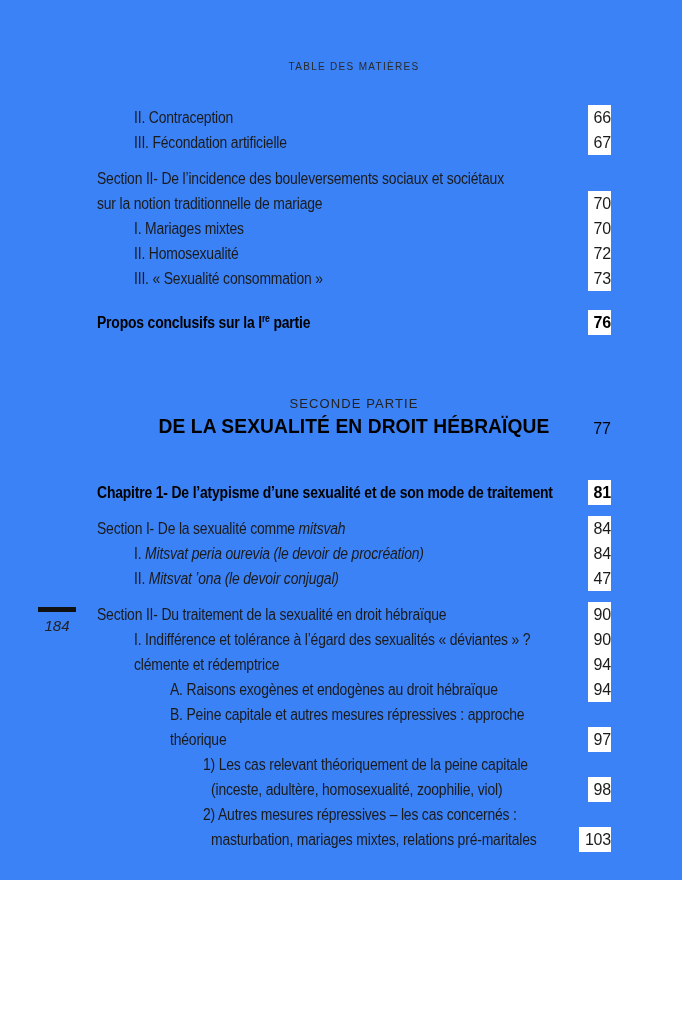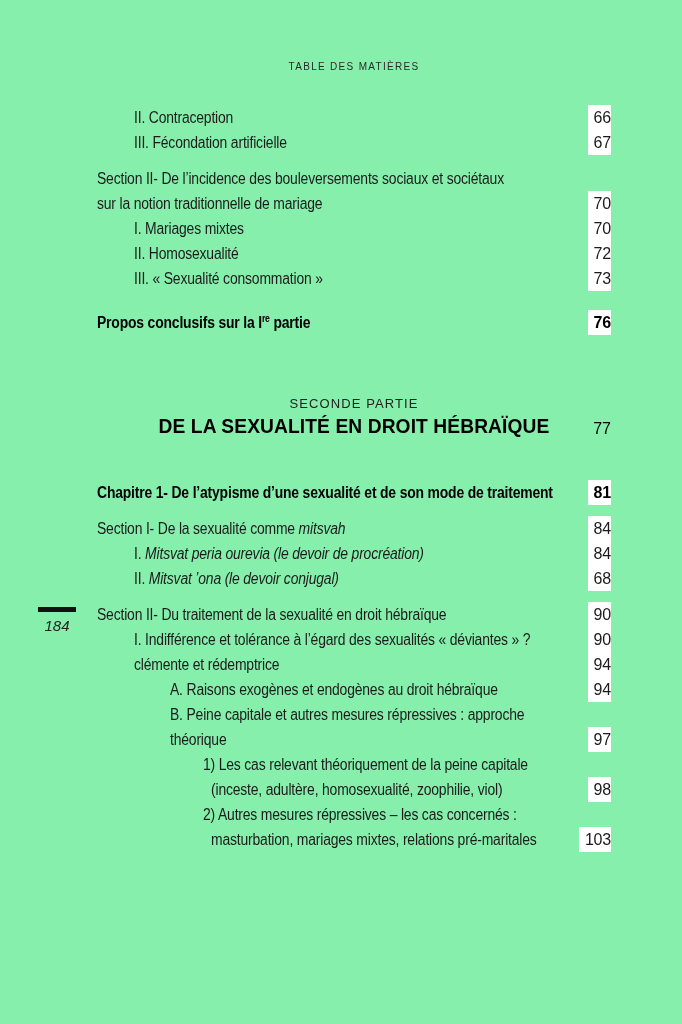--- a/index.html
+++ b/index.html
@@ -5,22 +5,22 @@
   html, body { margin: 0; padding: 0; }
   body {
     width: 682px; height: 1024px;
     background: #ffffff;
     font-family: "Liberation Sans", "DejaVu Sans", sans-serif;
     color: #1b1b1b;
     overflow: hidden;
   }
   .page {
     position: relative;
-    width: 682px; height: 1024px;
-    background: #86efac;
+    width: 682px; height: 880px;
+    background: #3b82f6;
   }
   .running-head {
     position: absolute;
     left: 97px; width: 514px; top: 61px;
     text-align: center;
     font-size: 10px;
     letter-spacing: 1.3px;
     color: #2a2a2a;
   }
   .margin-marker {
@@ -127,21 +127,21 @@
       <div class="row lv1"><span class="t"><span>III. « Sexualité consommation »</span></span><span class="pg">73</span></div>
       <div class="row lv0 b gap-md"><span class="t"><span>Propos conclusifs sur la I</span><sup>re</sup><span> partie</span></span><span class="pg">76</span></div>
       <div class="part gap-xl">
         <span class="kicker">SECONDE PARTIE</span>
         <span class="ptitle">DE LA SEXUALITÉ EN DROIT HÉBRAÏQUE</span>
         <span class="pg">77</span>
       </div>
       <div class="row lv0 b gap-lg"><span class="t"><span>Chapitre 1- De l’atypisme d’une sexualité et de son mode de traitement</span></span><span class="pg">81</span></div>
       <div class="row lv0 gap-sm"><span class="t"><span>Section I- De la sexualité comme </span><span class="i">mitsvah</span></span><span class="pg">84</span></div>
       <div class="row lv1"><span class="t"><span>I. </span><span class="i">Mitsvat peria ourevia (le devoir de procréation)</span></span><span class="pg">84</span></div>
-      <div class="row lv1"><span class="t"><span>II. </span><span class="i">Mitsvat ’ona (le devoir conjugal)</span></span><span class="pg">68</span></div>
+      <div class="row lv1"><span class="t"><span>II. </span><span class="i">Mitsvat ’ona (le devoir conjugal)</span></span><span class="pg">47</span></div>
       <div class="row lv0 gap-sm"><span class="t"><span>Section II- Du traitement de la sexualité en droit hébraïque</span></span><span class="pg">90</span></div>
       <div class="row lv1"><span class="t"><span>I. Indifférence et tolérance à l’égard des sexualités « déviantes » ?</span></span><span class="pg">90</span></div>
       <div class="row lv1"><span class="t"><span>clémente et rédemptrice</span></span><span class="pg">94</span></div>
       <div class="row lv2"><span class="t"><span>A. Raisons exogènes et endogènes au droit hébraïque</span></span><span class="pg">94</span></div>
       <div class="row lv2"><span class="t"><span>B. Peine capitale et autres mesures répressives : approche</span></span></div>
       <div class="row lv2"><span class="t"><span>théorique</span></span><span class="pg">97</span></div>
       <div class="row lv3"><span class="t"><span>1) Les cas relevant théoriquement de la peine capitale</span></span></div>
       <div class="row lv4"><span class="t"><span>(inceste, adultère, homosexualité, zoophilie, viol)</span></span><span class="pg">98</span></div>
       <div class="row lv3"><span class="t"><span>2) Autres mesures répressives – les cas concernés :</span></span></div>
       <div class="row lv4"><span class="t"><span>masturbation, mariages mixtes, relations pré-maritales</span></span><span class="pg">103</span></div>

